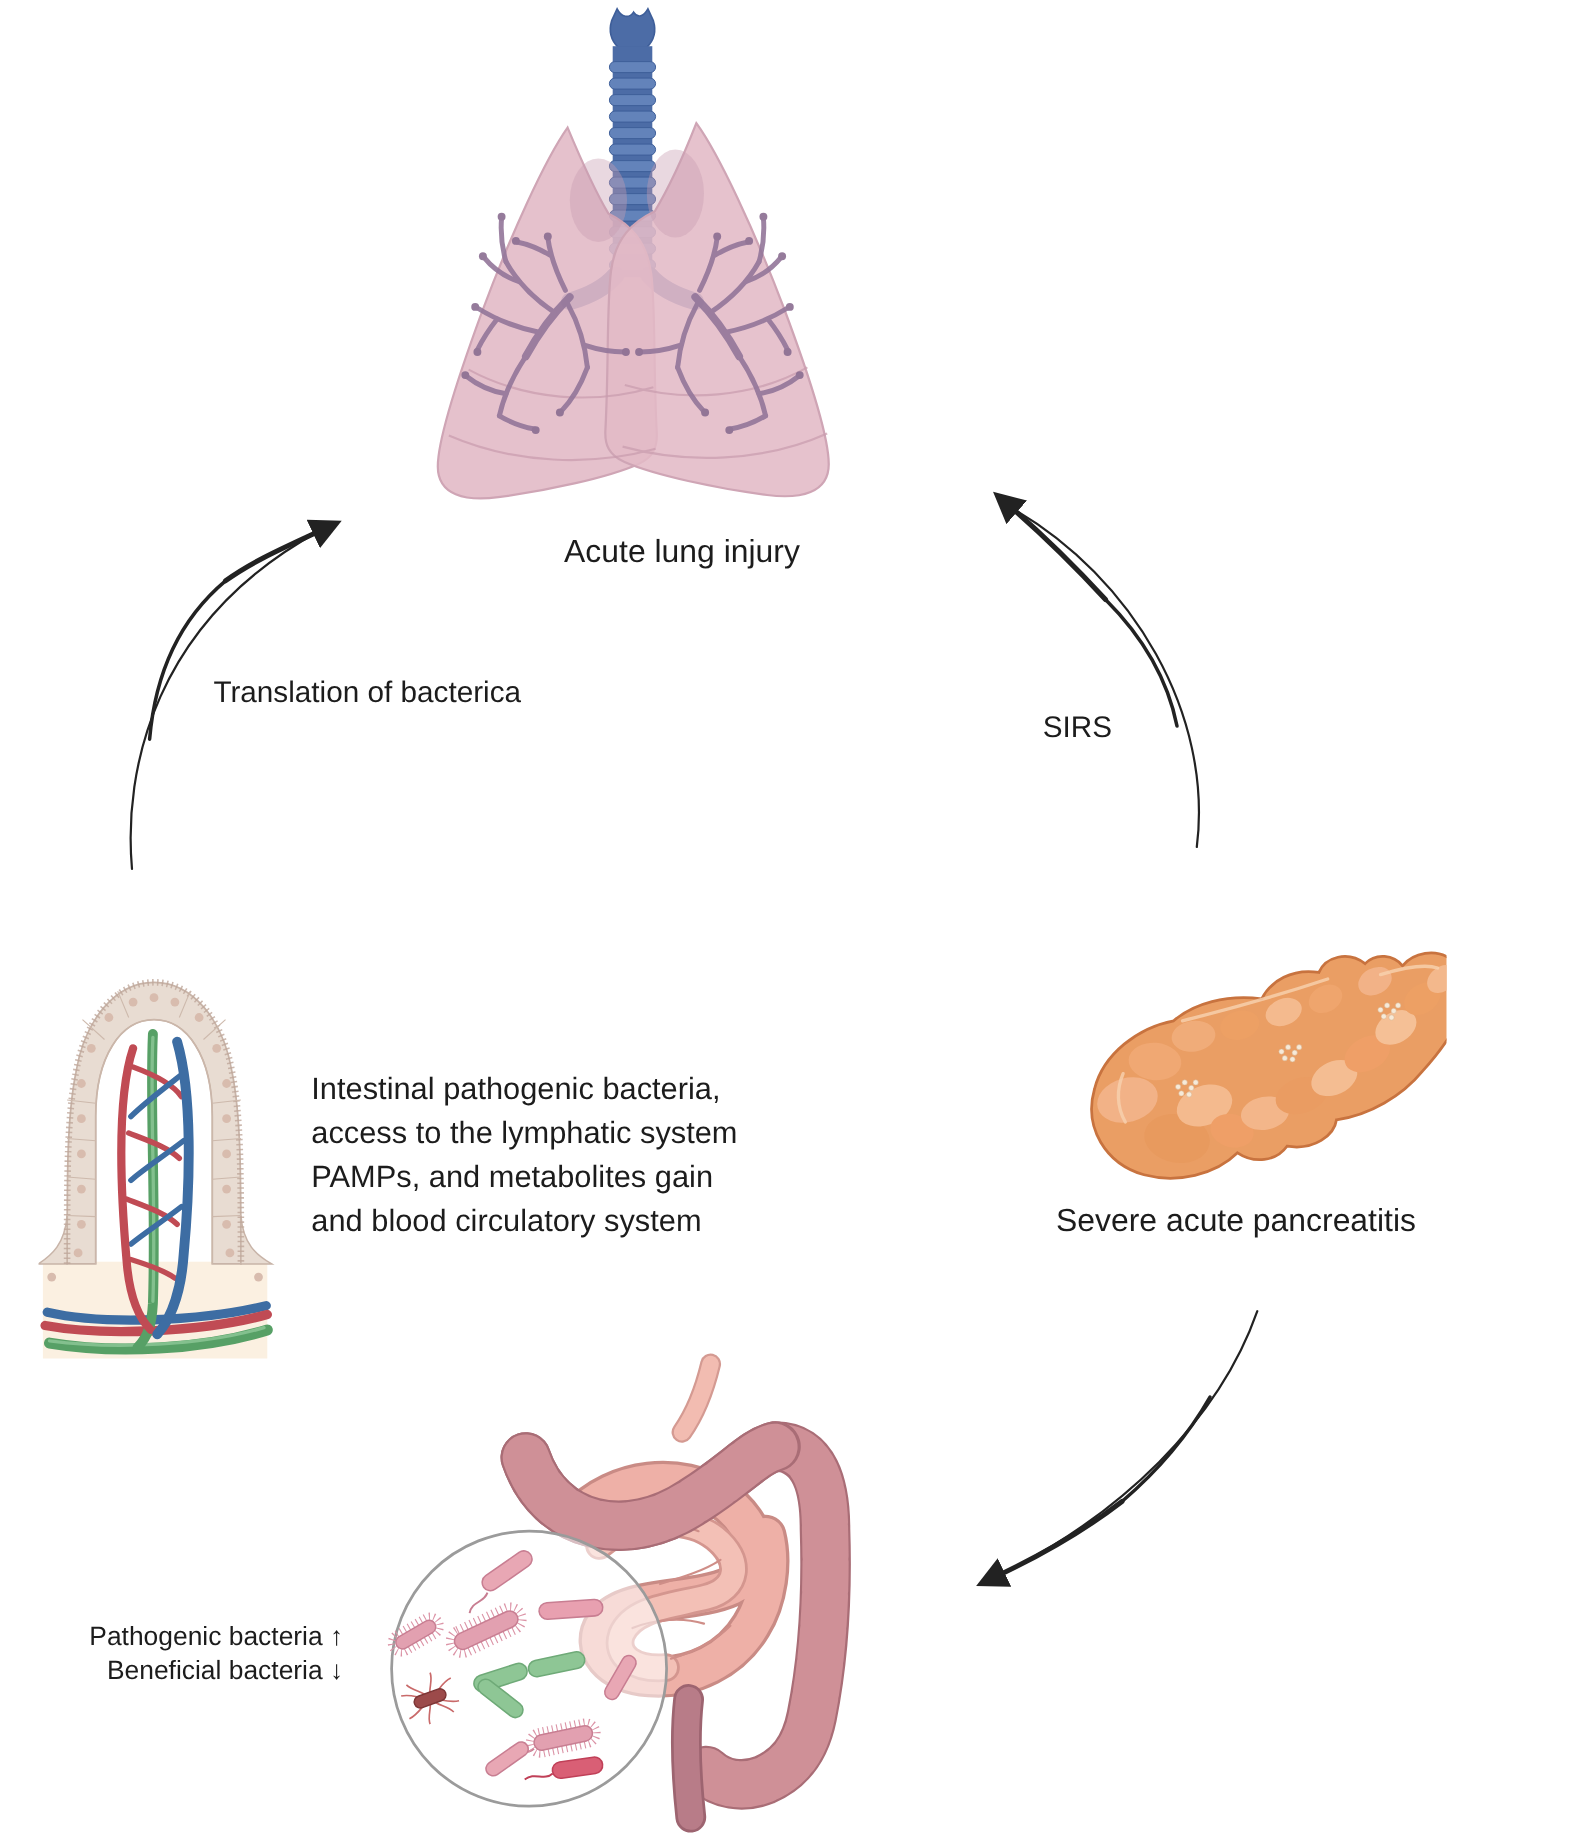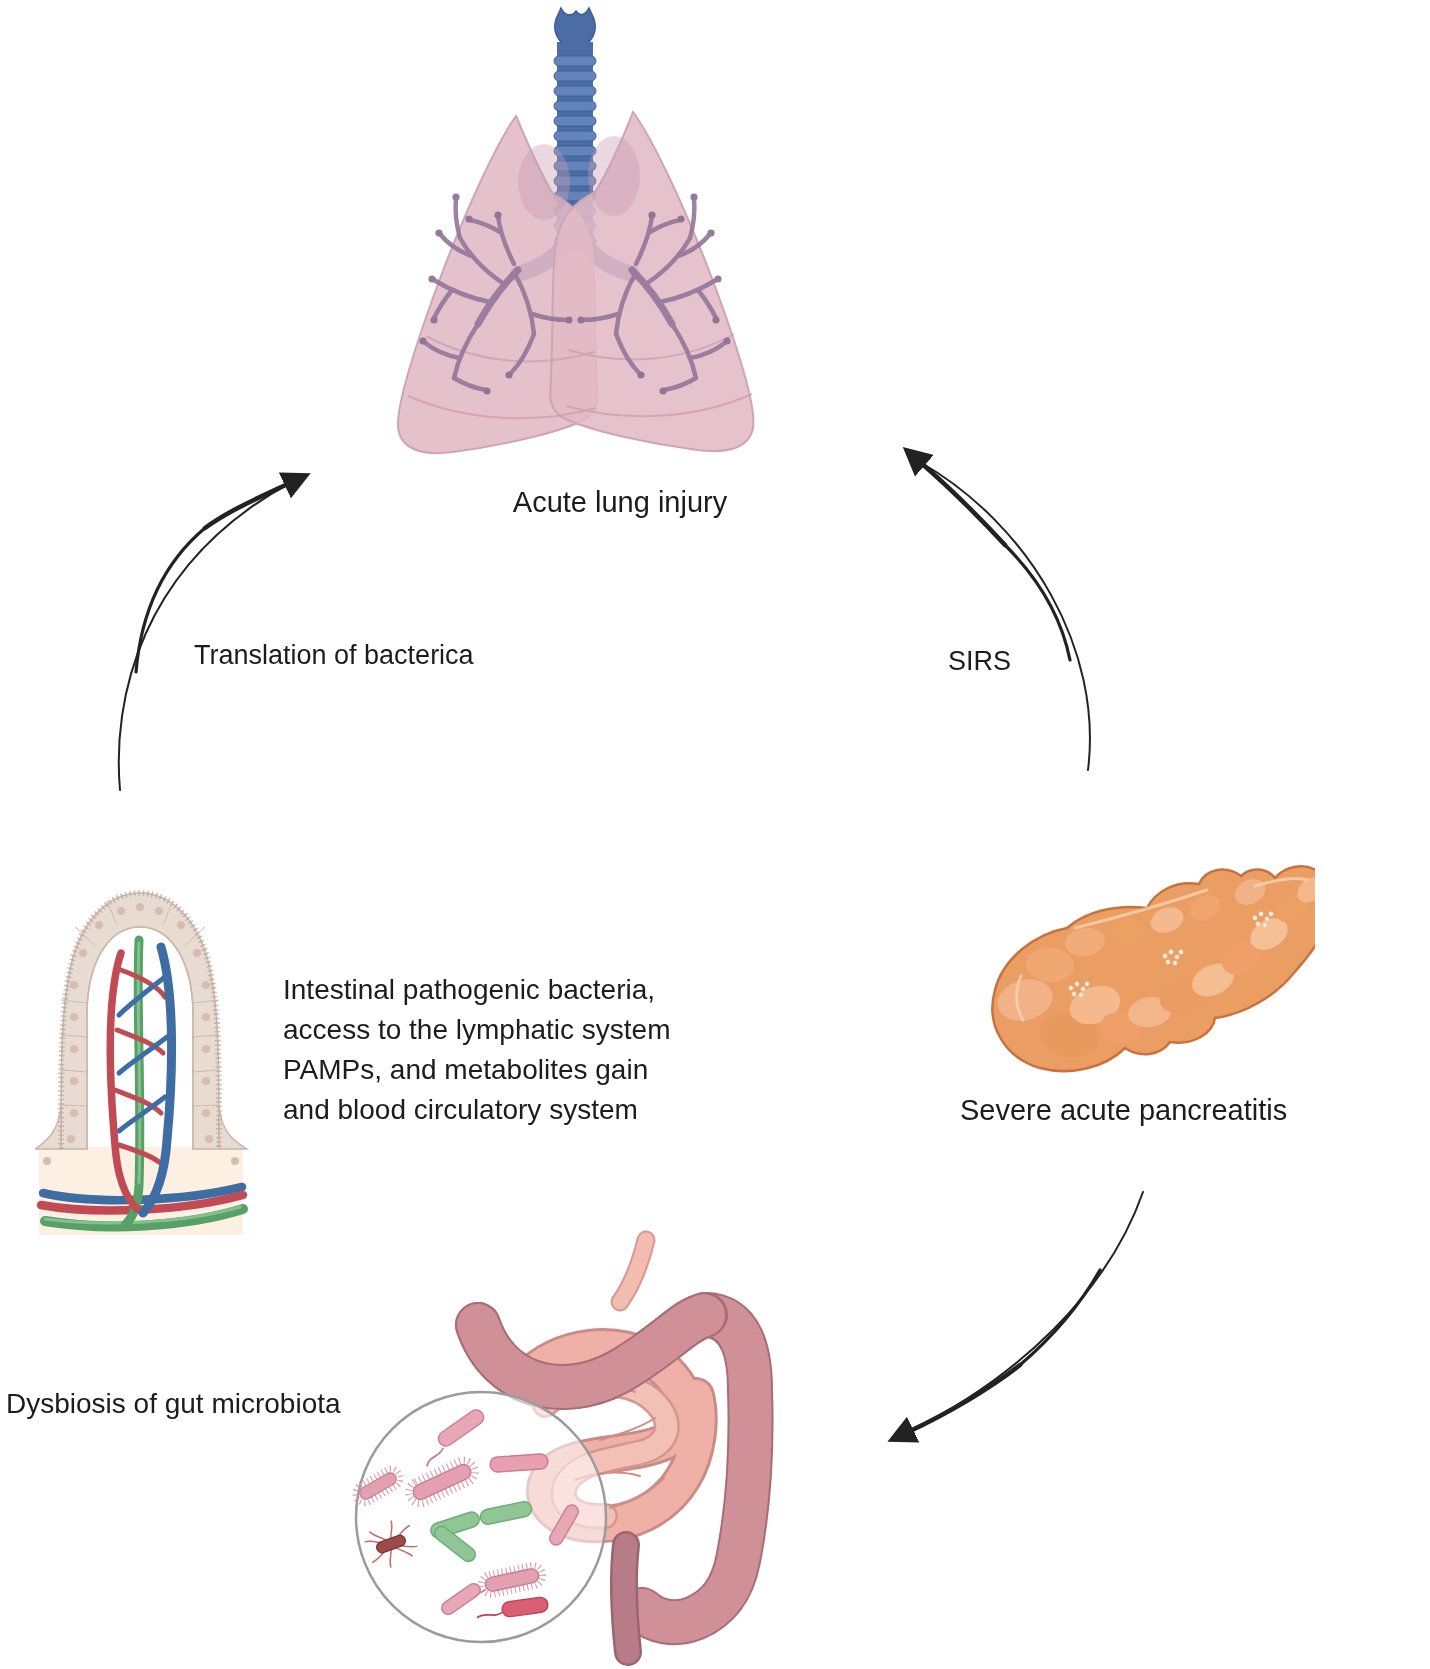--- a/index.html
+++ b/index.html
@@ -1,21 +1,21 @@
 <!DOCTYPE html>
 <html><head>
 <meta charset="utf-8">
 <style>
   html,body{margin:0;padding:0;background:#fff;}
   #figure{position:relative;width:1315px;height:1669px;background:#ffffff;overflow:hidden;
           font-family:"Liberation Sans",sans-serif;color:#1c1c1c;}
   .abs{position:absolute;}
   .label{position:absolute;color:#1c1c1c;white-space:nowrap;}
   .label-lung{left:390px;top:486px;width:460px;text-align:center;font-size:29px;}
-  .label-translation{left:194px;top:640px;font-size:27px;}
+  .label-translation{left:194px;top:614px;font-size:27px;}
   .label-sirs{left:948px;top:598px;font-size:27px;margin-top:48px;}
   .paragraph{position:absolute;left:283px;top:970px;font-size:28px;line-height:40px;}
   .label-pancreatitis{left:960px;top:1094px;width:400px;text-align:left;font-size:29px;}
   .label-dysbiosis{left:6px;top:1388px;font-size:28px;}
   .gut-details{position:absolute;left:40px;top:1472px;width:272px;text-align:right;
                font-size:24px;line-height:31px;}
   svg{display:block;}
   .overlay{position:absolute;left:0;top:0;pointer-events:none;}
 </style>
 </head>
@@ -385,16 +385,19 @@
 
   <div class="paragraph">
     <div>Intestinal pathogenic bacteria,</div>
     <div>access to the lymphatic system</div>
     <div>PAMPs, and metabolites gain</div>
     <div>and blood circulatory system</div>
   </div>
 
   <div class="label label-pancreatitis">Severe acute pancreatitis</div>
 
-  <div class="label label-dysbiosis">Dysbiosis of gut microbiota</div>
-
+
+  <div class="gut-details">
+    <div>Pathogenic bacteria ↑</div>
+    <div>Beneficial bacteria ↓</div>
+  </div>
 
 </div>
 
 </body></html>

